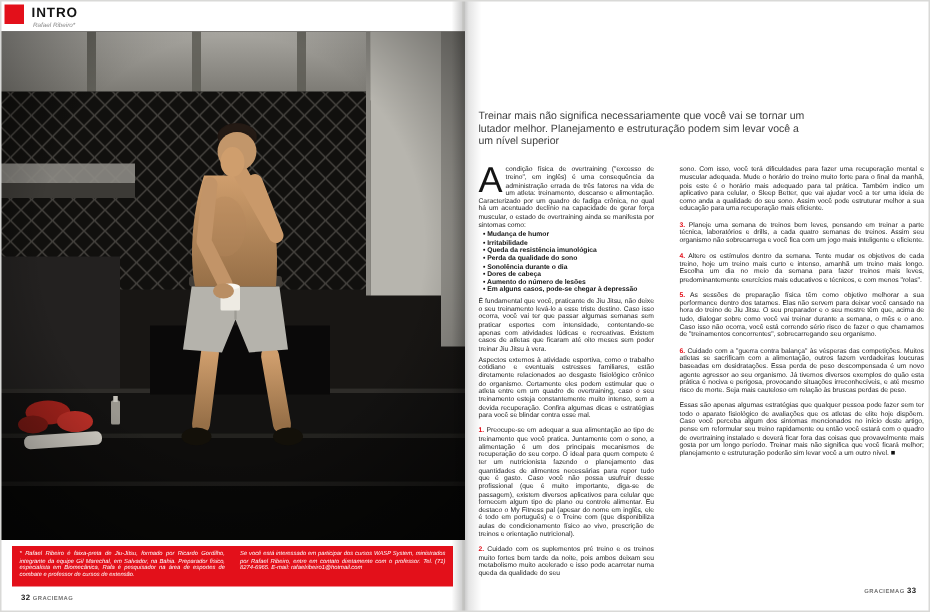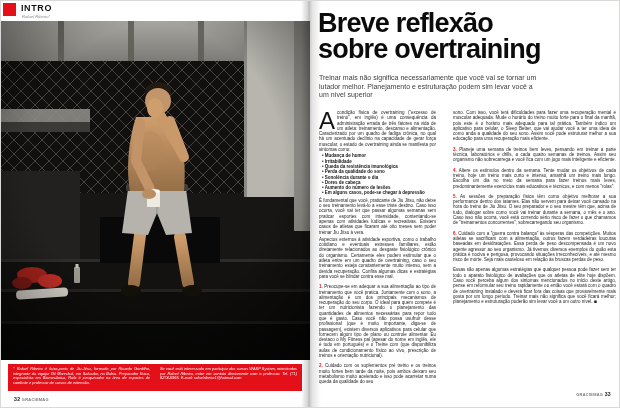--- a/index.html
+++ b/index.html
@@ -145,24 +145,20 @@
   </div>
 
   <div class="footer footer-left">
     <span class="num">32</span>
     <span class="brand">GRACIEMAG</span>
   </div>
 </div>
 
 <div class="page-right">
 
-  <div class="headline">
-    <div>Breve reflexão</div>
-    <div>sobre overtraining</div>
-  </div>
 
   <div class="subtitle">Treinar mais não significa necessariamente que você vai se tornar um lutador melhor. Planejamento e estruturação podem sim levar você a um nível superior</div>
 
   <div class="columns">
     <div class="col1 body-text">
       <div>
         <span class="dropcap">A</span><span>condição física de overtraining ("excesso de treino", em inglês) é uma consequência da administração errada de três fatores na vida de um atleta: treinamento, descanso e alimentação. Caracterizado por um quadro de fadiga crônica, no qual há um acentuado declínio na capacidade de gerar força muscular, o estado de overtraining ainda se manifesta por sintomas como:</span>
       </div>
       <div class="bullets">
         <div class="bullet-item">Mudança de humor</div>

